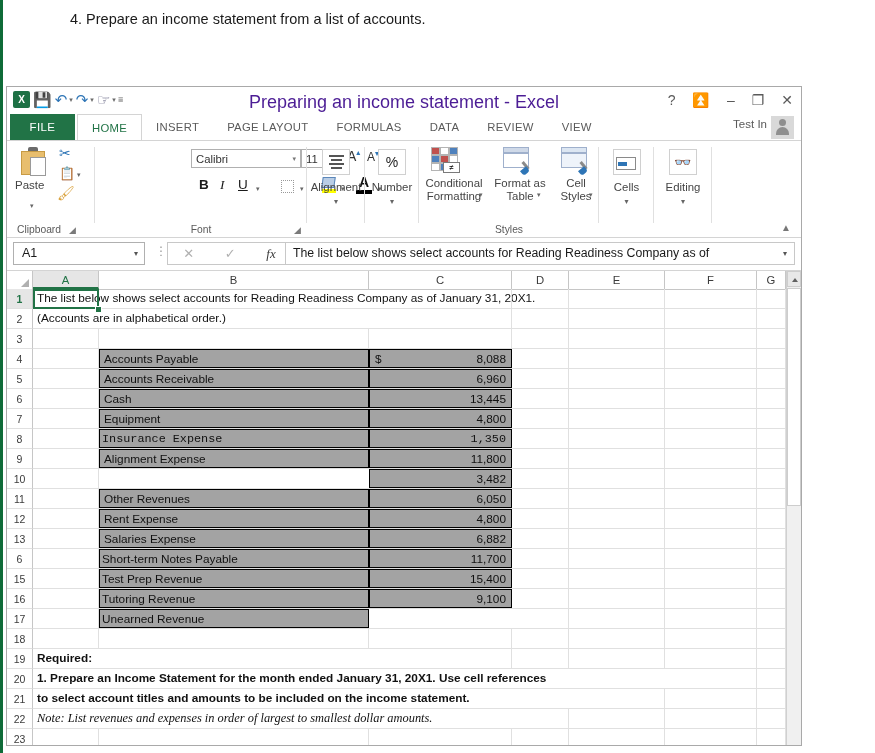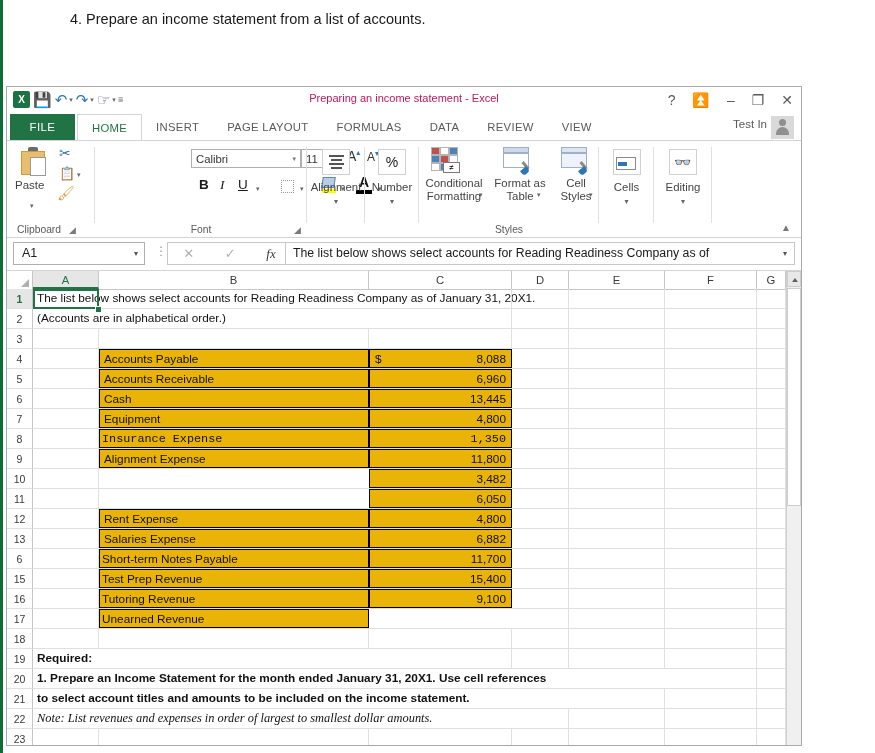--- a/index.html
+++ b/index.html
@@ -38,21 +38,21 @@
     width:17px;height:17px;background:#1e7145;border-radius:2px;
     color:#fff;font-size:10px;font-weight:bold;line-height:17px;text-align:center;
     font-family:"Liberation Sans", sans-serif;
   }
   .qat-ico{color:#5a5a7a;font-size:15px;line-height:17px;display:inline-block;}
   .qat-save{color:#8a4fa8;font-size:15px;}
   .qat-undo{color:#2e75b6;font-size:15px;}
   .qat-arrow{color:#6b6b6b;font-size:7px;margin-left:-1px;vertical-align:middle;}
   .win-title{
     position:absolute;left:0;right:0;top:5px;text-align:center;
-    font-size:11px;color:#be185d;
+    font-size:18px;color:#4c1d95;
   }
   .win-btns{position:absolute;right:8px;top:3px;display:flex;gap:17px;align-items:center;color:#5a5a5a;}
   .win-btns span{font-size:14px;line-height:20px;cursor:default;}
   
   .tabstrip{position:relative;height:26px;background:#fff;}
   .tab-file{
     position:absolute;left:3px;top:0;width:65px;height:26px;background:#217346;
     color:#fff;font-size:11.5px;text-align:center;line-height:26px;letter-spacing:.4px;
   }
   .tabs{position:absolute;left:70px;top:0;display:flex;}
@@ -213,21 +213,21 @@
     box-sizing:border-box;
   }
   .cl{
     position:absolute;top:0;height:19px;line-height:19px;
     border-right:1px solid #e0e0e0;box-sizing:border-box;font-size:11.8px;color:#111;
     overflow:visible;white-space:nowrap;
   }
   .cl.pad{padding-left:4px;}
   .cl.right{text-align:right;padding-right:5px;}
   .cl.spill{border-right:none;}
-  .boxed{border:1px solid #000 !important;background:#eab308;}
+  .boxed{border:1px solid #000 !important;background:#a3a3a3;}
   .bold{font-weight:bold;}
   .ital{font-style:italic;font-family:"Liberation Serif",serif;font-size:12.4px;}
   .selcell{
     position:absolute;border:2px solid #217346;box-sizing:border-box;pointer-events:none;
   }
   .selhandle{
     position:absolute;width:5px;height:5px;background:#217346;border:1px solid #fff;box-sizing:content-box;
   }
   
   .vsb{
@@ -588,20 +588,21 @@
         <div class="cl right boxed" style="left:336px;width:143px;">3,482</div>
         <div class="cl" style="left:479px;width:57px;"></div>
         <div class="cl" style="left:536px;width:96px;"></div>
         <div class="cl" style="left:632px;width:92px;"></div>
         <div class="cl" style="left:724px;width:29px;"></div>
       </div>
 
       <div class="rowhdr" style="top:200px;">11</div>
       <div class="cellrow" style="top:200px;">
         <div class="cl" style="left:0;width:66px;"></div>
+        <div class="cl pad boxed" style="left:66px;width:270px;">Other Revenues</div>
         <div class="cl right boxed" style="left:336px;width:143px;">6,050</div>
         <div class="cl" style="left:479px;width:57px;"></div>
         <div class="cl" style="left:536px;width:96px;"></div>
         <div class="cl" style="left:632px;width:92px;"></div>
         <div class="cl" style="left:724px;width:29px;"></div>
       </div>
 
       <div class="rowhdr" style="top:220px;">12</div>
       <div class="cellrow" style="top:220px;">
         <div class="cl" style="left:0;width:66px;"></div>

